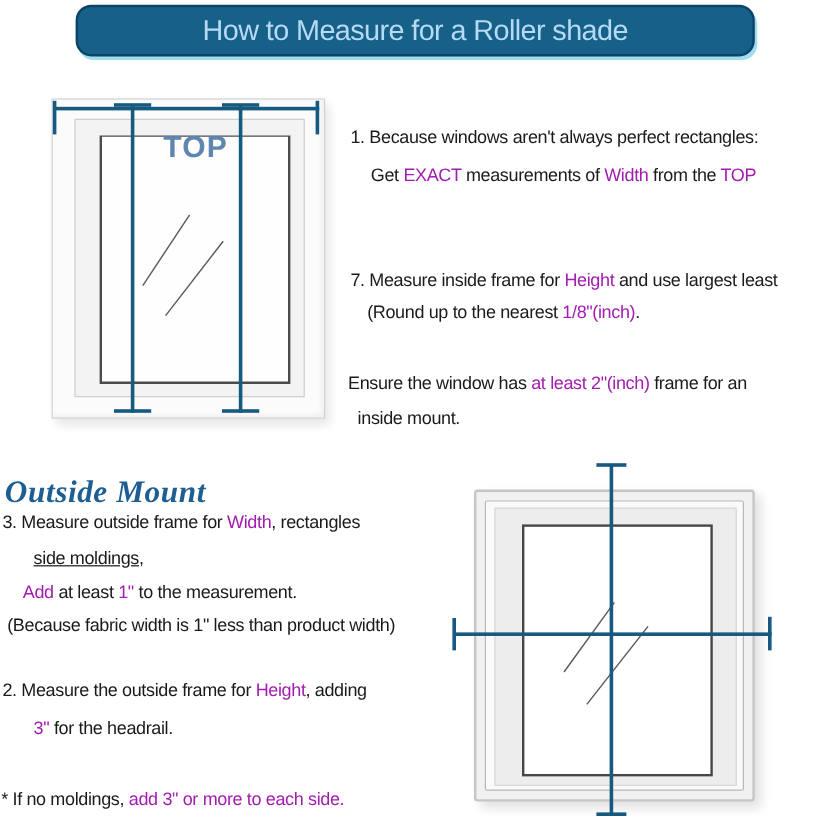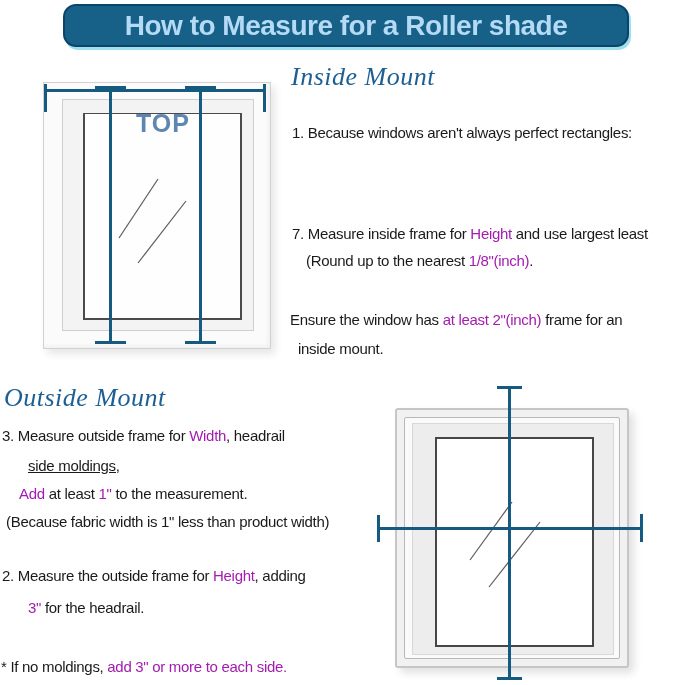--- a/index.html
+++ b/index.html
@@ -10,21 +10,21 @@
   
   .banner{
     position:absolute;left:63px;top:4px;width:562px;height:39px;
     background:var(--banner_bg,#176087);
     border:2px solid var(--banner_border,#0C4368);
     border-radius:13px;
     box-shadow:2px 3px 0 var(--banner_glow,#9FDFED);
     display:flex;align-items:center;justify-content:center;
   }
   .banner h1{
-    margin:0;font-size:28px;font-weight:bold;letter-spacing:-0.5px;
+    margin:0;font-size:24px;font-weight:normal;letter-spacing:-0.5px;
     color:var(--banner_text,#B5DAF5);white-space:nowrap;
   }
   
   .mount-heading{
     position:absolute;font-family:"Liberation Serif",serif;font-style:italic;
     font-size:26px;color:var(--heading,#1E5F93);white-space:nowrap;letter-spacing:0.5px;
   }
   
   .tline{
     position:absolute;font-size:15px;letter-spacing:-0.3px;white-space:nowrap;
@@ -88,33 +88,33 @@
   <div class="mline" style="left:44px;top:84px;width:3px;height:28px;"></div>
   <div class="mline" style="left:263px;top:84px;width:3px;height:28px;"></div>
 
   <div class="mline" style="left:109px;top:87px;width:3px;height:257px;"></div>
   <div class="mline" style="left:95px;top:86px;width:31px;height:3px;"></div>
   <div class="mline" style="left:95px;top:341px;width:31px;height:3px;"></div>
   <div class="mline" style="left:199px;top:87px;width:3px;height:257px;"></div>
   <div class="mline" style="left:185px;top:86px;width:31px;height:3px;"></div>
   <div class="mline" style="left:185px;top:341px;width:31px;height:3px;"></div>
 
-  <div class="mount-heading" style="left:291px;top:62px;">Inside Mount</div>
 
-  <div class="tline" style="left:292px;top:106px;margin-top:18px;"><span>1. Because windows aren't always perfect rectangles:</span></div>
+  <div class="tline" style="left:292px;top:106px;"><span>1. Because windows aren't always perfect rectangles:</span></div>
+  <div class="tline" style="left:309px;top:138px;"><span>Get </span><span class="hl">EXACT</span><span> measurements of </span><span class="hl">Width</span><span> from the </span><span class="hl">TOP</span></div>
 
   <div class="tline" style="left:292px;top:225px;"><span>7. Measure inside frame for </span><span class="hl">Height</span><span> and use largest least</span></div>
   <div class="tline" style="left:306px;top:252px;"><span>(Round up to the nearest </span><span class="hl">1/8"(inch)</span><span>.</span></div>
 
   <div class="tline" style="left:290px;top:311px;"><span>Ensure the window has </span><span class="hl">at least 2"(inch)</span><span> frame for an</span></div>
   <div class="tline" style="left:298px;top:340px;"><span>inside mount.</span></div>
 
-  <div class="mount-heading" style="left:4px;top:383px;">Outside Mount</div>
+  <div class="mount-heading" style="left:4px;top:395px;font-weight:bold;">Outside Mount</div>
 
-  <div class="tline" style="left:2px;top:427px;"><span>3. Measure outside frame for </span><span class="hl">Width</span><span>, headrail</span></div>
+  <div class="tline" style="left:2px;top:427px;"><span>3. Measure outside frame for </span><span class="hl">Width</span><span>, rectangles</span></div>
   <div class="tline" style="left:28px;top:457px;text-decoration:underline;"><span>side moldings,</span></div>
   <div class="tline" style="left:19px;top:485px;"><span class="hl">Add</span><span> at least </span><span class="hl">1"</span><span> to the measurement.</span></div>
   <div class="tline" style="left:6px;top:513px;"><span>(Because fabric width is 1" less than product width)</span></div>
 
   <div class="tline" style="left:2px;top:567px;"><span>2. Measure the outside frame for </span><span class="hl">Height</span><span>, adding</span></div>
   <div class="tline" style="left:28px;top:599px;"><span class="hl">3"</span><span>  for the headrail.</span></div>
 
   <div class="tline" style="left:1px;top:658px;"><span>* If no moldings, </span><span class="hl">add 3" or more to each side.</span></div>
 
   <div class="win2">

